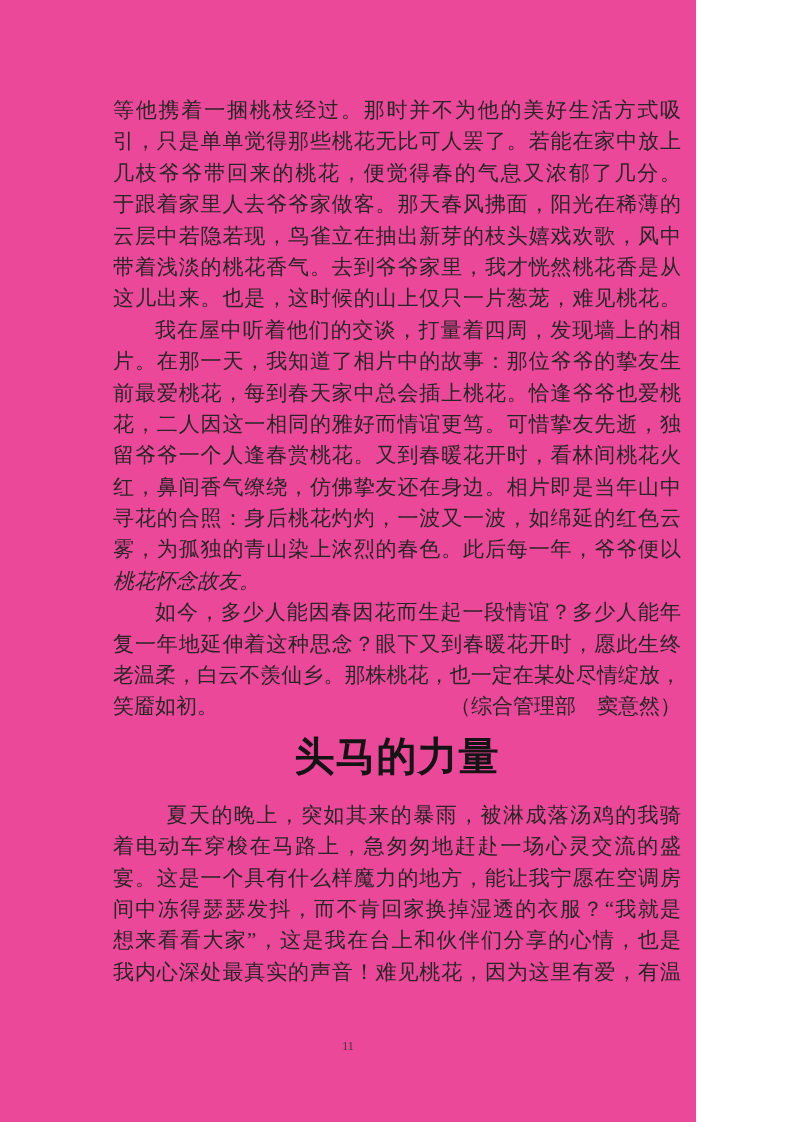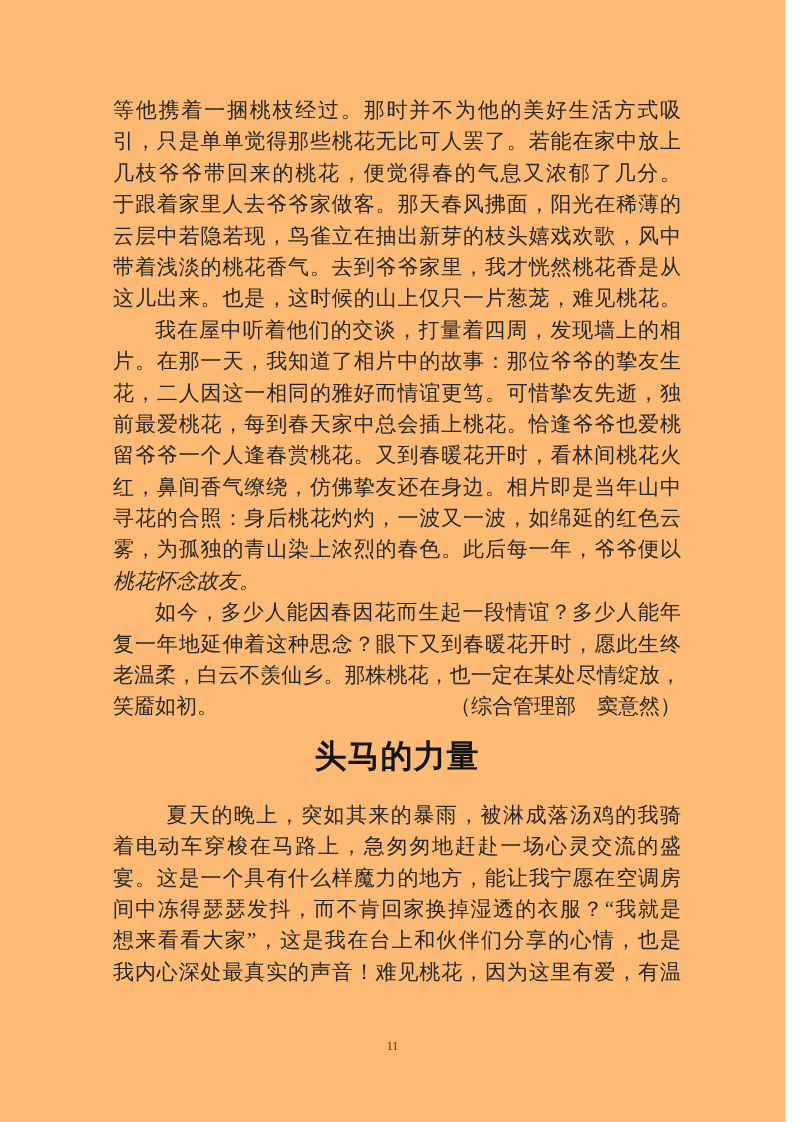--- a/index.html
+++ b/index.html
@@ -2,23 +2,23 @@
 <html><head>
 <meta charset="utf-8">
 <style>
   html, body {
     margin: 0;
     padding: 0;
     background: #ffffff;
   }
   .page {
     position: relative;
-    width: 785px;
+    width: 696px;
     height: 1122px;
-    background: #fdba74;
+    background: #ec4899;
     overflow: hidden;
     font-family: "Liberation Serif", "DejaVu Serif", serif;
     color: #262626;
   }
   .content {
     position: absolute;
     left: 113px;
     top: 95px;
     width: 568px;
   }
@@ -44,21 +44,21 @@
     justify-content: space-between;
     text-align: left;
     text-align-last: auto;
     gap: 40px;
   }
   .article-title {
     margin: 15px 0 26px 0;
     text-align: center;
     font-family: "Liberation Sans", "DejaVu Sans", sans-serif;
     font-weight: bold;
-    font-size: 32px;
+    font-size: 40px;
     line-height: 36px;
     letter-spacing: 1px;
     color: #141414;
   }
   .page-number {
     position: absolute;
     left: 0;
     right: 0;
     top: 1038px;
     text-align: center;
@@ -81,22 +81,22 @@
         </div>
         <div class="para">
           <div class="line">于跟着家里人去爷爷家做客。那天春风拂面，阳光在稀薄的</div>
           <div class="line">云层中若隐若现，鸟雀立在抽出新芽的枝头嬉戏欢歌，风中</div>
           <div class="line">带着浅淡的桃花香气。去到爷爷家里，我才恍然桃花香是从</div>
           <div class="line">这儿出来。也是，这时候的山上仅只一片葱茏，难见桃花。</div>
         </div>
         <div class="para">
           <div class="line" style="text-indent: 2em;">我在屋中听着他们的交谈，打量着四周，发现墙上的相</div>
           <div class="line">片。在那一天，我知道了相片中的故事：那位爷爷的挚友生</div>
+          <div class="line">前最爱桃花，每到春天家中总会插上桃花。恰逢爷爷也爱桃</div>
           <div class="line">花，二人因这一相同的雅好而情谊更笃。可惜挚友先逝，独</div>
-          <div class="line">前最爱桃花，每到春天家中总会插上桃花。恰逢爷爷也爱桃</div>
           <div class="line">留爷爷一个人逢春赏桃花。又到春暖花开时，看林间桃花火</div>
           <div class="line">红，鼻间香气缭绕，仿佛挚友还在身边。相片即是当年山中</div>
           <div class="line">寻花的合照：身后桃花灼灼，一波又一波，如绵延的红色云</div>
           <div class="line">雾，为孤独的青山染上浓烈的春色。此后每一年，爷爷便以</div>
           <div class="line align-left">桃花怀念故友。</div>
         </div>
         <div class="para">
           <div class="line" style="text-indent: 2em;">如今，多少人能因春因花而生起一段情谊？多少人能年</div>
           <div class="line">复一年地延伸着这种思念？眼下又到春暖花开时，愿此生终</div>
           <div class="line">老温柔，白云不羡仙乡。那株桃花，也一定在某处尽情绽放，</div>

